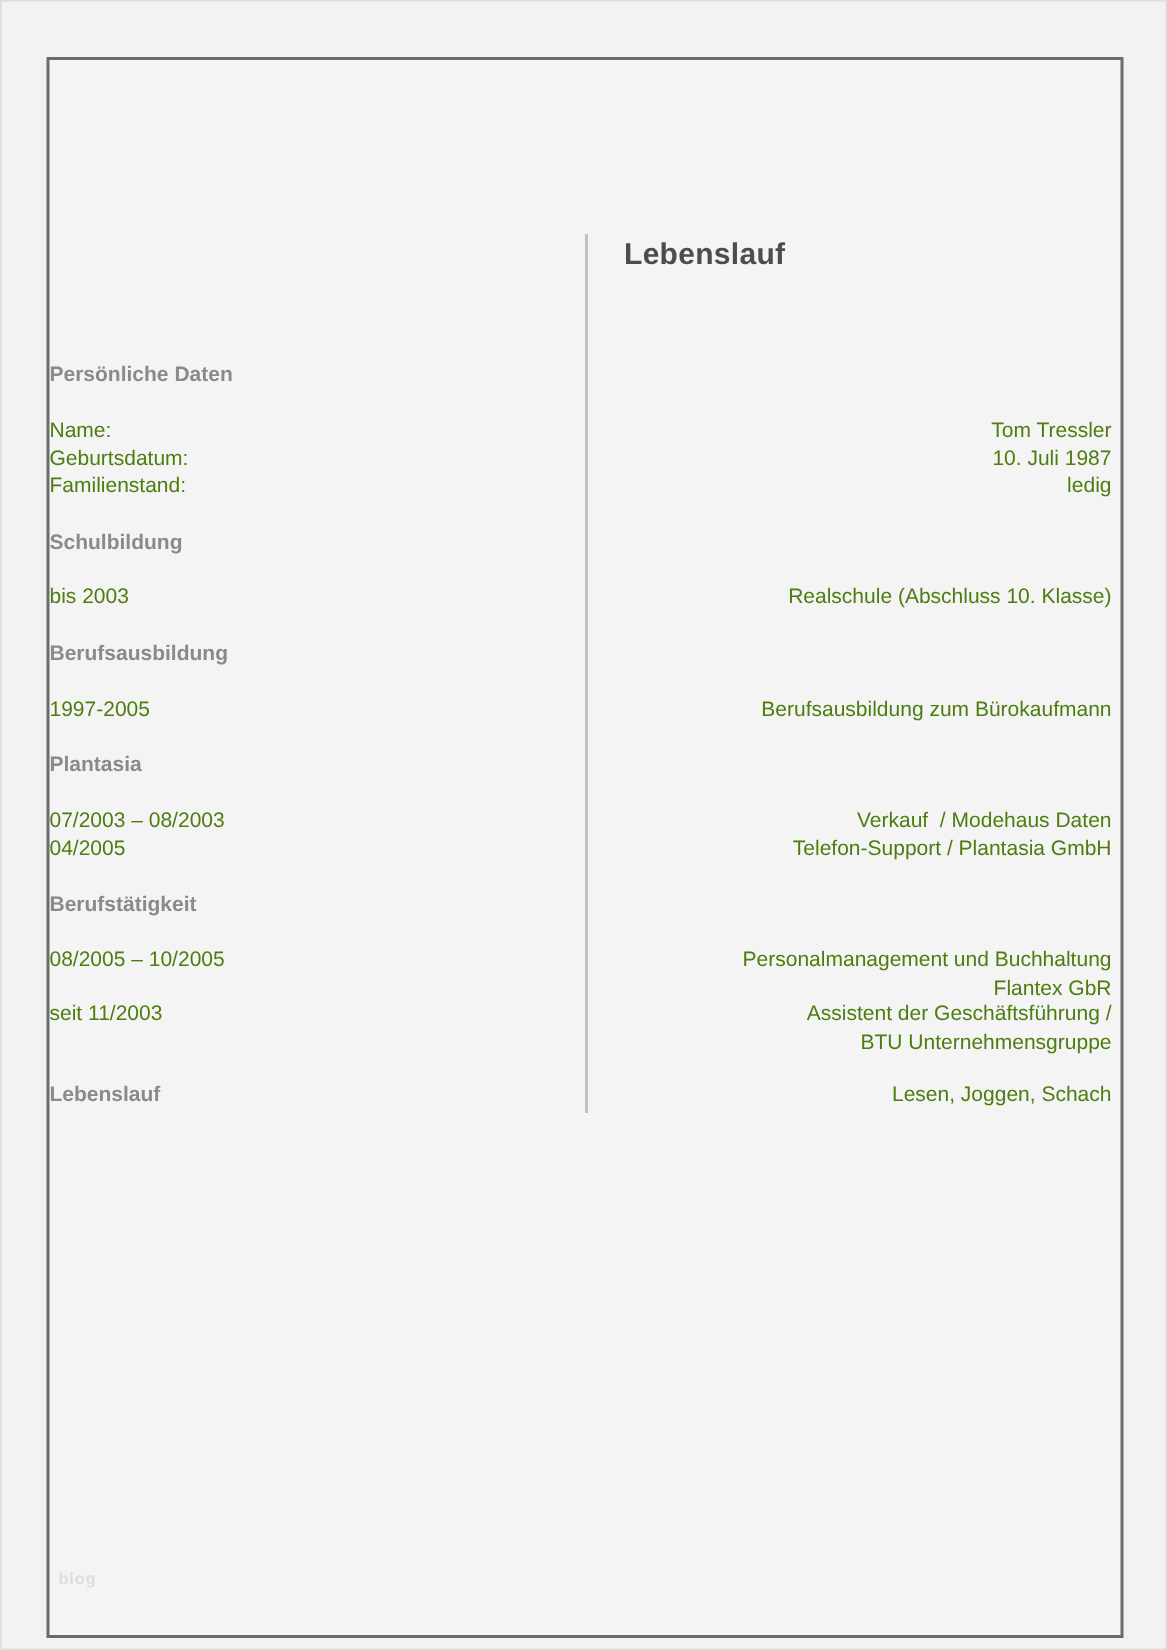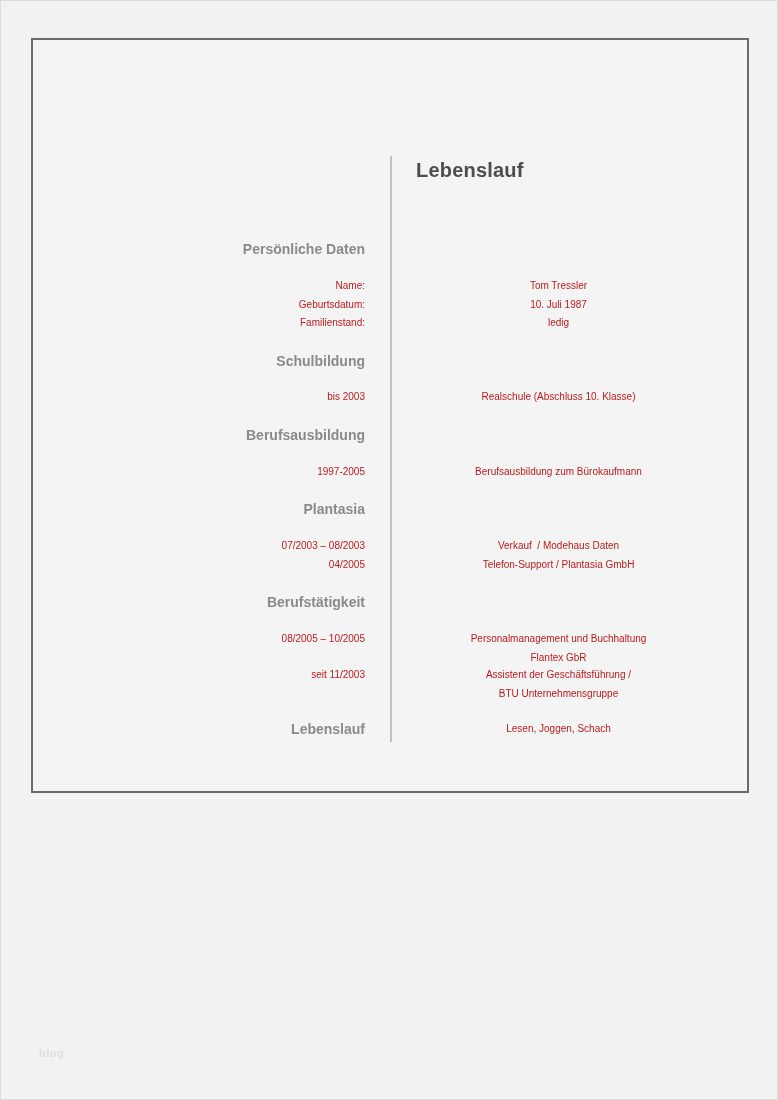--- a/index.html
+++ b/index.html
@@ -10,21 +10,21 @@
   .frame {
     position: relative;
     width: 778px; height: 1100px;
     background: #f2f2f2;
     border: 1px solid #dcdcdc;
     overflow: hidden;
   }
   .page {
     position: absolute;
     left: 30px; top: 37px;
-    width: 718px; height: 755px;
+    width: 718px; height: 1054px;
     background: #f4f4f4;
     border: 2px solid #6b6b6b;
   }
   .divider {
     position: absolute;
     left: 357px; top: 116px;
     width: 2px; height: 586px;
     background: #c2c2c2;
   }
   .title {
@@ -32,27 +32,27 @@
     left: 383px; top: 116px;
     font-size: 20px; font-weight: bold;
     line-height: 28px;
     color: #4d4d4d;
     letter-spacing: 0.2px;
   }
   .row { position: absolute; left: 0; width: 714px; }
   .cell {
     position: absolute;
     top: 0;
-    font-size: 10px;
+    font-size: 14px;
     line-height: 18.5px;
-    color: #b91c1c;
+    color: #4d7c0f;
     white-space: pre-wrap;
   }
-  .cell.label { left: 0; width: 332px; text-align: right; }
-  .cell.value { left: 363px; width: 325px; text-align: center; }
+  .cell.label { left: 0; width: 332px; text-align: left; }
+  .cell.value { left: 383px; width: 325px; text-align: right; }
   .cell.heading { font-size: 14px; font-weight: bold; color: #8a8a8a; }
   
   .r-personal-h   { top: 200px; }
   .r-personal     { top: 237px; }
   .r-schul-h      { top: 312px; }
   .r-schul        { top: 348px; }
   .r-ausb-h       { top: 386px; }
   .r-ausb         { top: 423px; }
   .r-praktika-h   { top: 460px; }
   .r-praktika     { top: 497px; }

